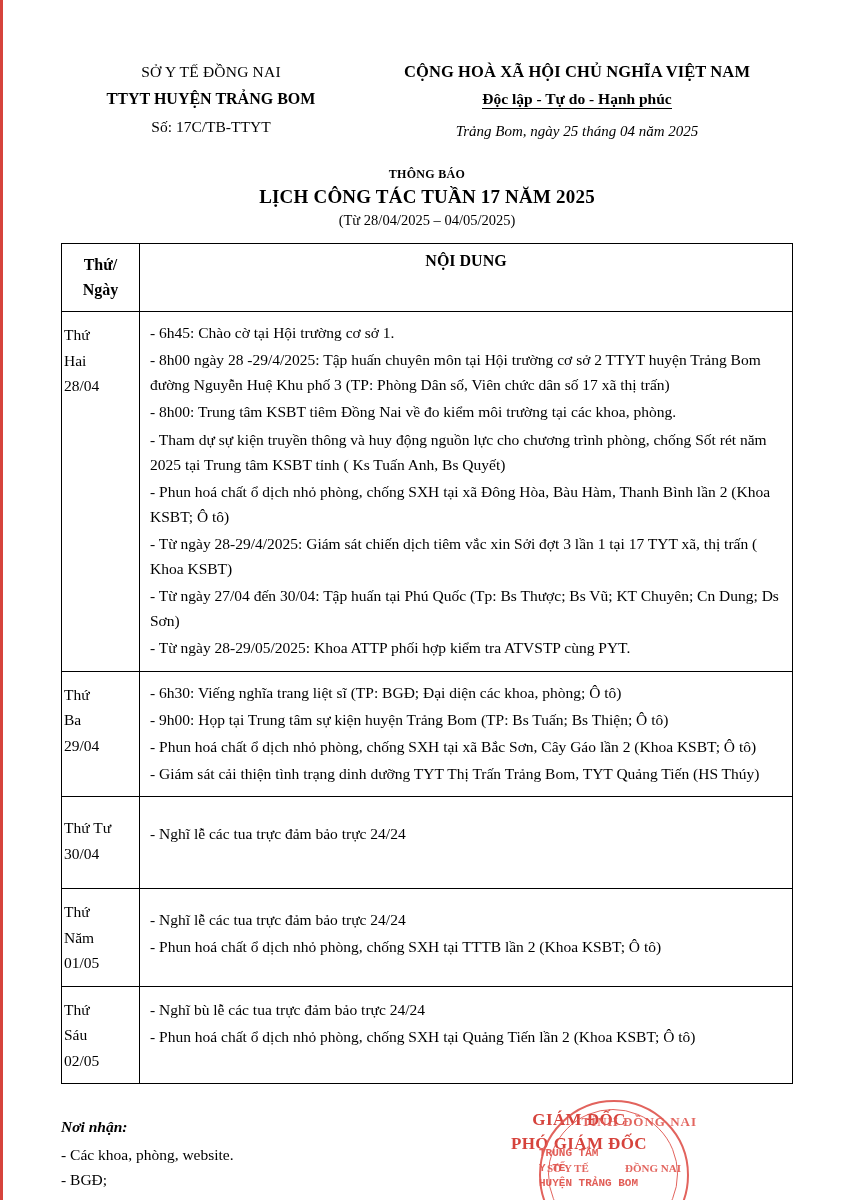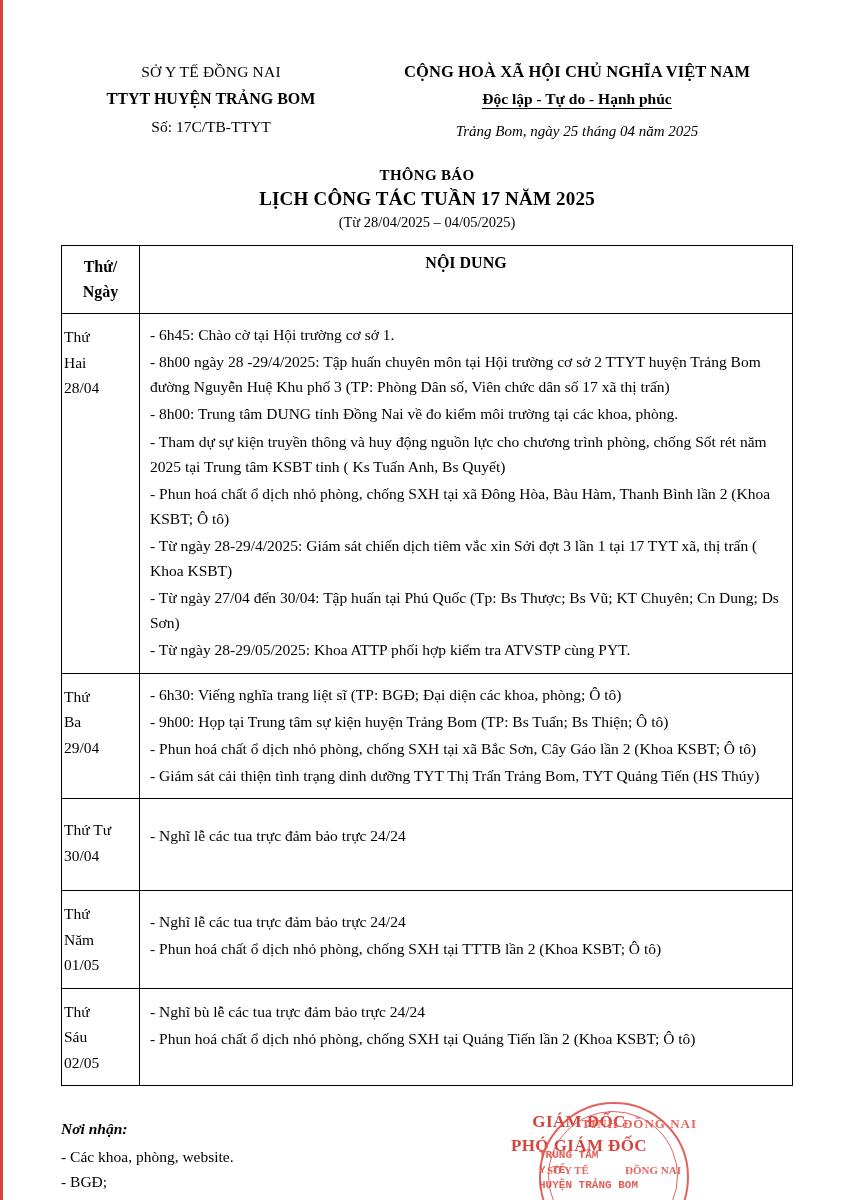--- a/index.html
+++ b/index.html
@@ -71,21 +71,21 @@
     font-size: 15px;
     margin-top: 7px;
   }
   
   .title-block {
     text-align: center;
     margin-top: 2px;
   }
   .title-1 {
     font-weight: bold;
-    font-size: 15px;
+    font-size: 12px;
     letter-spacing: .3px;
     margin-top: 22px;
   }
   .title-2 {
     font-weight: bold;
     font-size: 19px;
     margin-top: 4px;
     letter-spacing: .2px;
   }
   .title-3 {
@@ -260,21 +260,21 @@
 
         <tr>
           <td class="day-cell">
             <div>Thứ</div>
             <div>Hai</div>
             <div>28/04</div>
           </td>
           <td class="content-cell">
             <p>- 6h45: Chào cờ tại Hội trường cơ sở 1.</p>
             <p>- 8h00 ngày 28 -29/4/2025: Tập huấn chuyên môn tại Hội trường cơ sở 2 TTYT huyện Trảng Bom đường Nguyễn Huệ Khu phố 3 (TP:  Phòng Dân số, Viên chức dân số 17 xã thị trấn)</p>
-            <p>- 8h00: Trung tâm DUNG tỉnh Đồng Nai về đo kiểm môi trường tại các khoa, phòng.</p>
+            <p>- 8h00: Trung tâm KSBT tiêm Đồng Nai về đo kiểm môi trường tại các khoa, phòng.</p>
             <p>- Tham dự sự kiện truyền thông và huy động nguồn lực cho chương trình phòng, chống Sốt rét năm 2025 tại Trung tâm KSBT tỉnh ( Ks Tuấn Anh, Bs Quyết)</p>
             <p>- Phun hoá chất ổ dịch nhỏ phòng, chống SXH tại xã Đông Hòa, Bàu Hàm, Thanh Bình lần 2 (Khoa KSBT; Ô tô)</p>
             <p>- Từ ngày 28-29/4/2025: Giám sát chiến dịch tiêm vắc xin Sởi đợt 3 lần 1 tại 17 TYT xã, thị trấn ( Khoa KSBT)</p>
             <p>- Từ ngày 27/04 đến 30/04: Tập huấn tại Phú Quốc (Tp: Bs Thược; Bs Vũ; KT Chuyên; Cn Dung; Ds Sơn)</p>
             <p>- Từ ngày 28-29/05/2025: Khoa ATTP phối hợp kiểm tra ATVSTP cùng PYT.</p>
           </td>
         </tr>
 
         <tr>
           <td class="day-cell">

